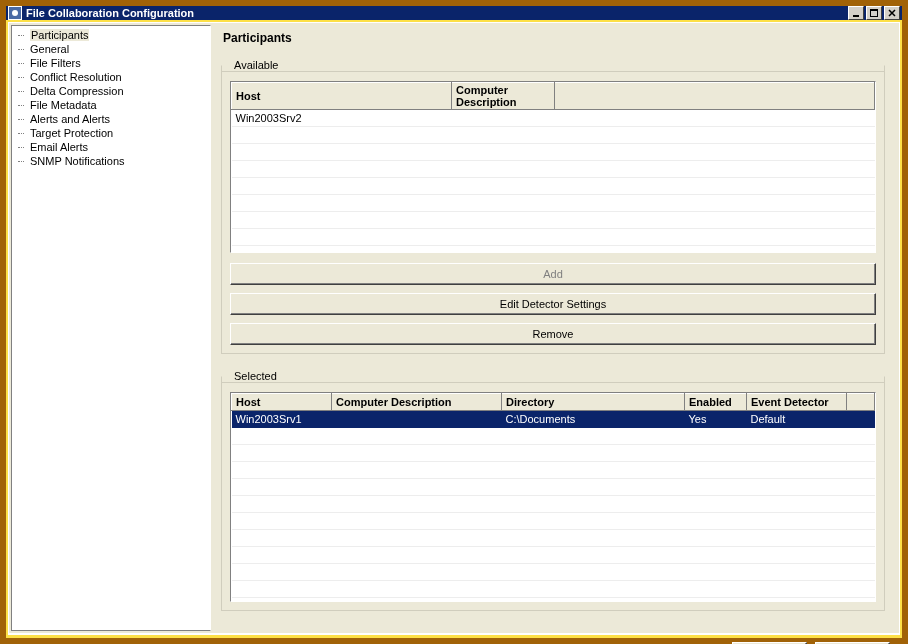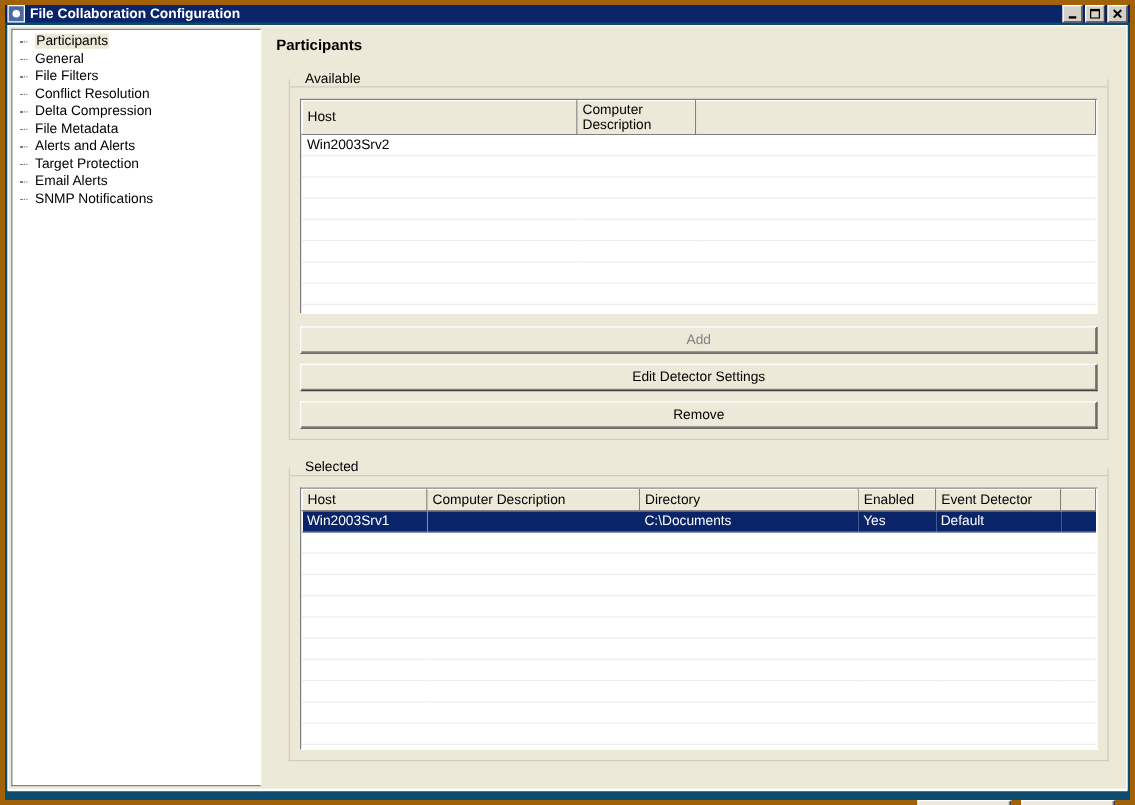--- a/index.html
+++ b/index.html
@@ -6,22 +6,22 @@
   html, body {
     margin: 0; padding: 0;
     width: 908px; height: 644px;
     font-family: Tahoma, "MS Sans Serif", Arial, sans-serif;
     font-size: 11px;
     background: #ece9d8;
     overflow: hidden;
   }
   .window {
     width: 908px; height: 644px;
-    border: 4px solid #a16207;
-    background: #0c4a6e;
+    border: 6px solid #a16207;
+    background: #fde047;
     display: flex;
     flex-direction: column;
   }
   .titlebar {
     height: 19px;
     background: #0a246a;
     color: #fff;
     display: flex;
     align-items: center;
     padding: 0 2px;
@@ -102,21 +102,21 @@
   }
   .heading {
     font-weight:bold;
     font-size:12px;
     margin: 2px 0 14px 2px;
   }
   fieldset.group {
     border:1px solid #d0cdbd;
     border-top-color:#fff0;
     position:relative;
-    margin:0 0 16px 12px;
+    margin:0 0 16px 0;
     padding: 10px 8px 8px 8px;
   }
   fieldset.group > legend {
     padding:0 4px;
     color:#000;
   }
   fieldset.group::before{
     content:"";
     position:absolute;
     left:0; right:0; top:0;
@@ -131,21 +131,21 @@
     height: 172px;
     overflow:hidden;
   }
   .table-wrap.tall { height: 210px; }
   table.grid {
     width:100%;
     border-collapse:collapse;
     table-layout:fixed;
   }
   table.grid th {
-    font-weight:normal;
+    font-weight:bold;
     text-align:left;
     background:#ece9d8;
     border:1px solid #fff;
     border-right-color:#808080;
     border-bottom-color:#808080;
     padding:1px 4px;
     height:17px;
     position:sticky; top:0;
   }
   table.grid td {

